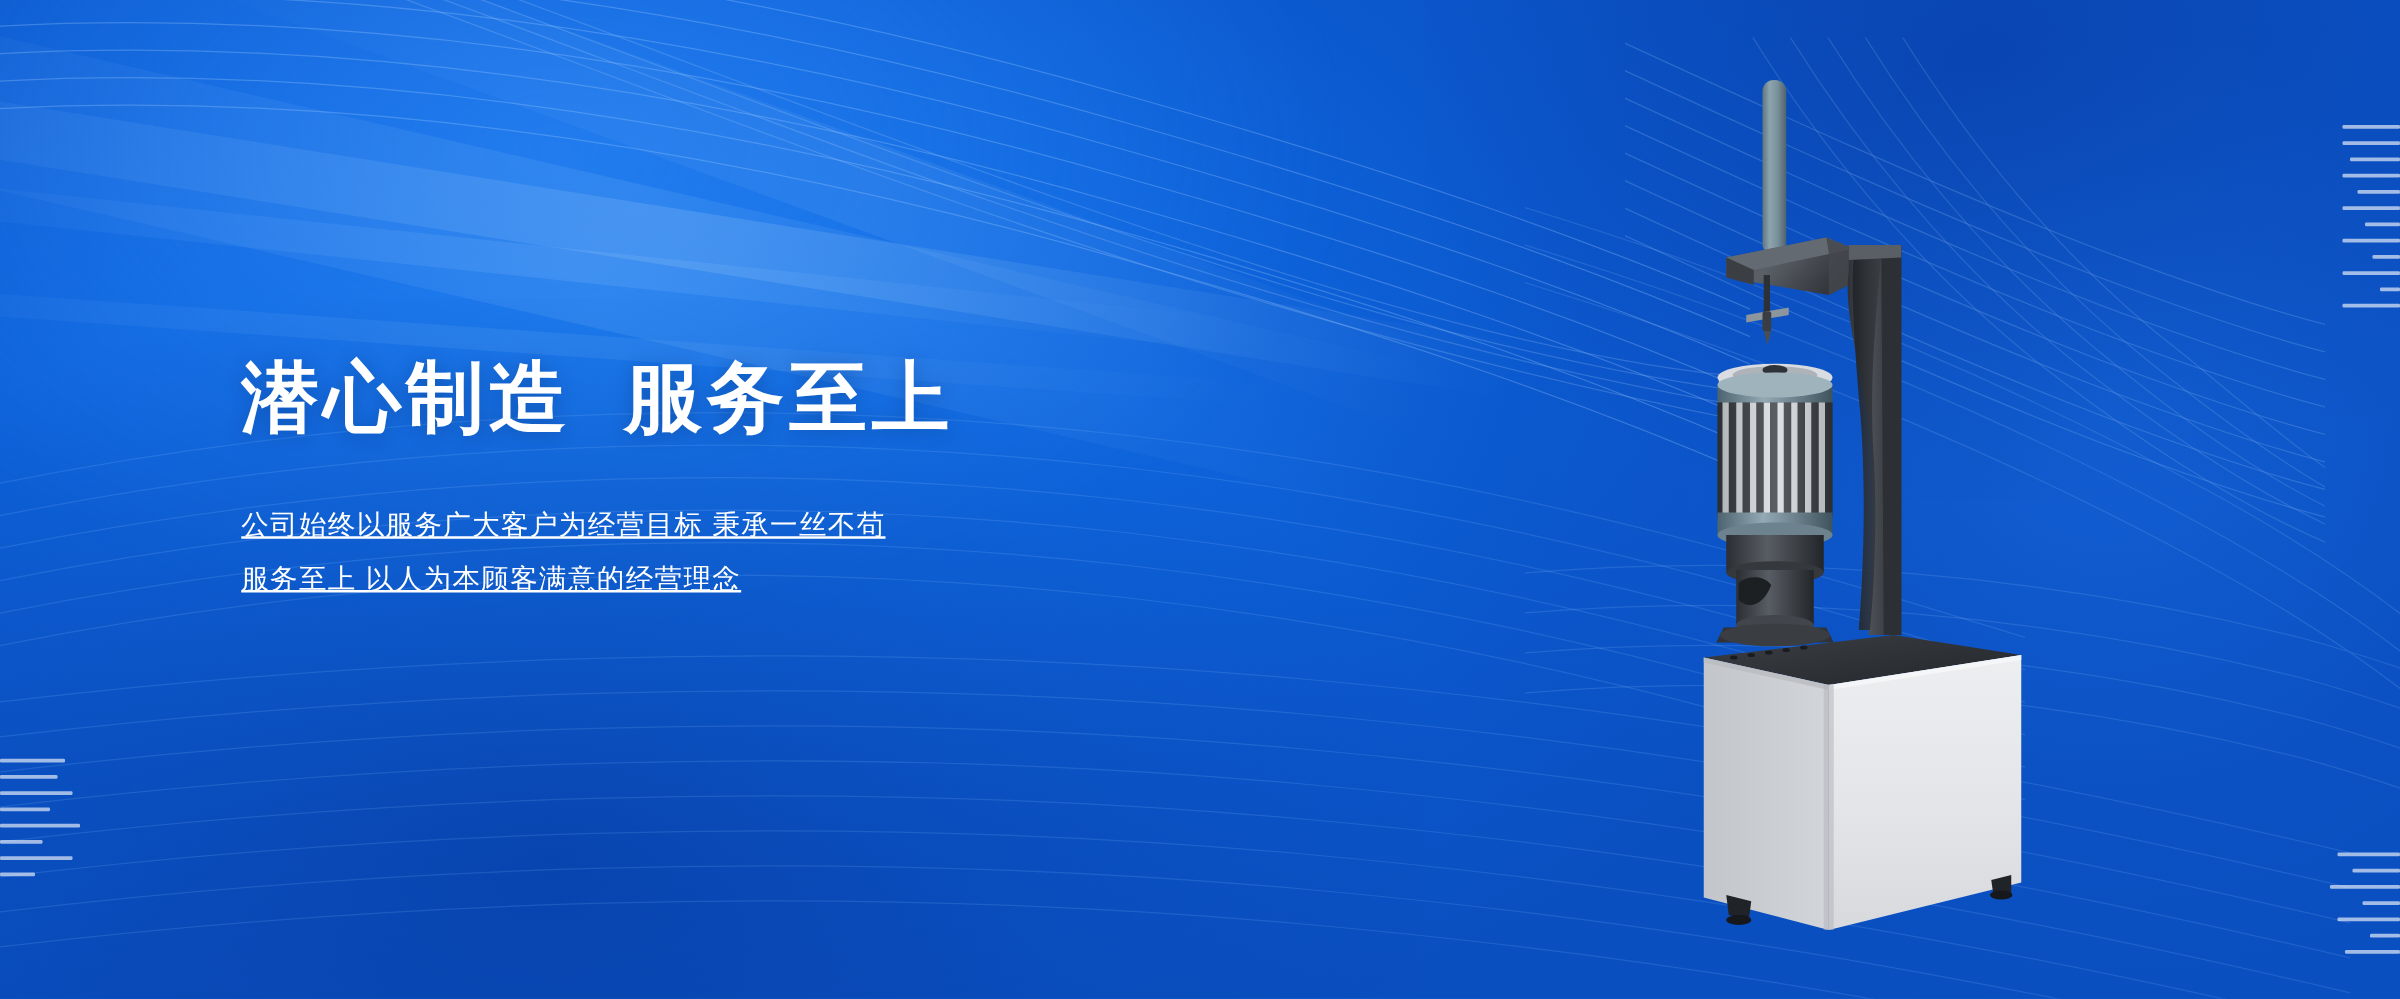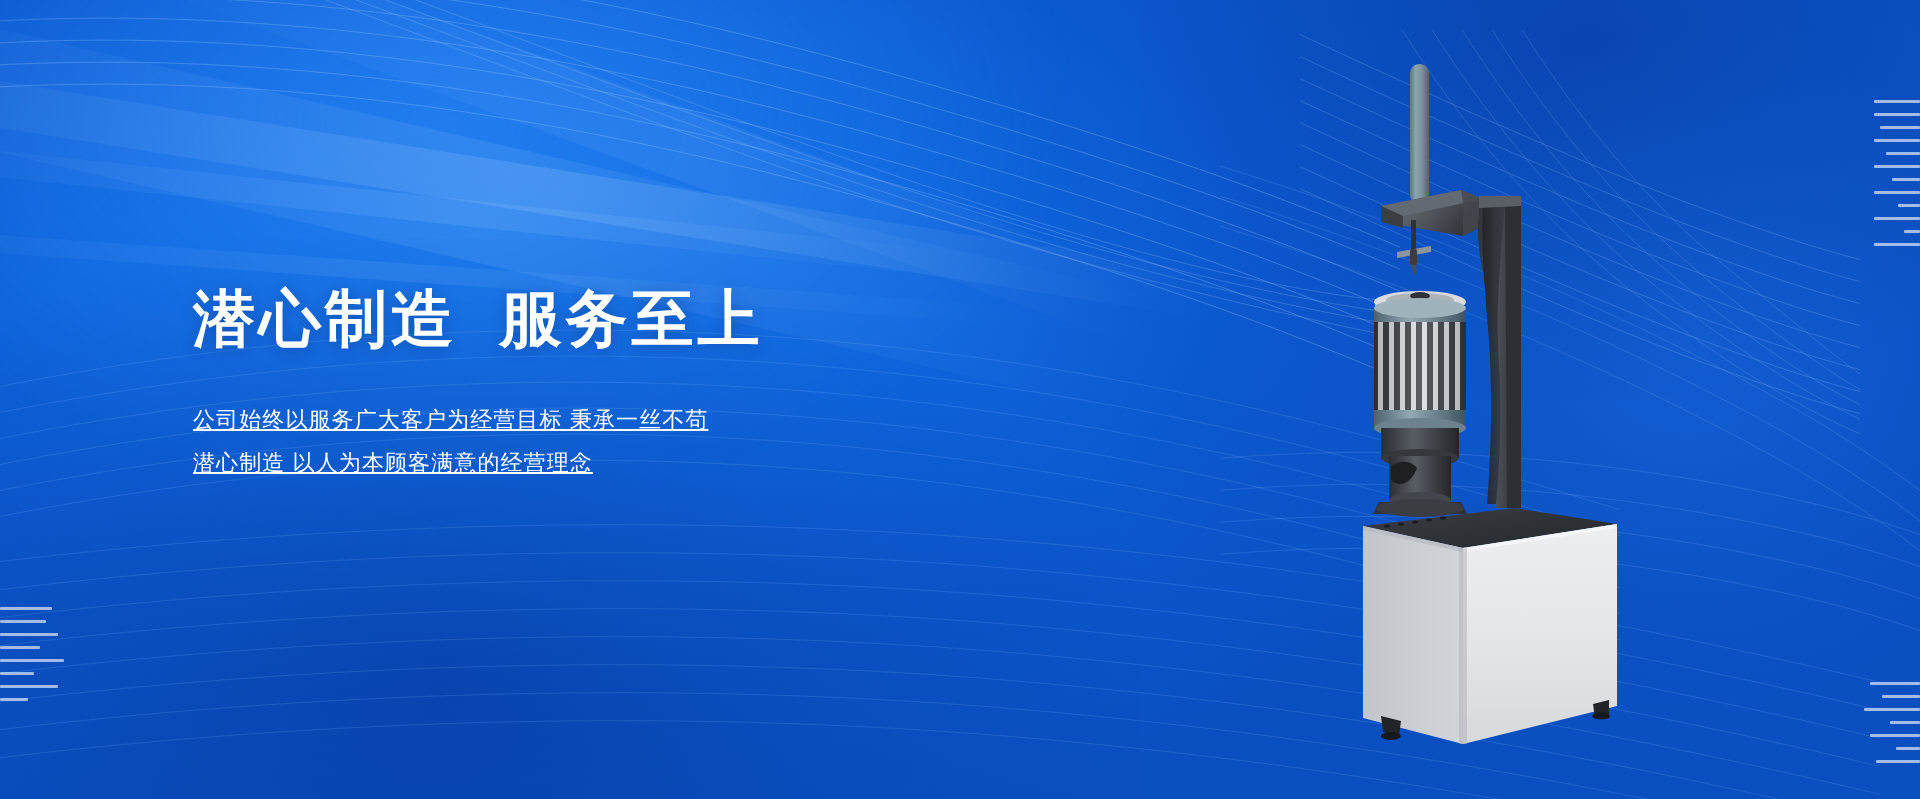--- a/index.html
+++ b/index.html
@@ -263,21 +263,21 @@
     <span class="tick" style="width:30px"></span>
     <span class="tick" style="width:50px"></span>
     <span class="tick" style="width:24px"></span>
     <span class="tick" style="width:44px"></span>
   </div>
 
   <div class="copy">
     <h1 class="headline">潜心制造  服务至上</h1>
     <div class="subcopy">
       <div>公司始终以服务广大客户为经营目标 秉承一丝不苟</div>
-      <div>潜心制造 以人为本顾客满意的经营理念</div>
+      <div>服务至上 以人为本顾客满意的经营理念</div>
     </div>
   </div>
 
   <div class="machine">
     <svg viewBox="0 0 270 700" xmlns="http://www.w3.org/2000/svg">
       <defs>
         <linearGradient id="shaftG" x1="0" y1="0" x2="1" y2="0">
           <stop offset="0%" stop-color="#5f757f"></stop>
           <stop offset="30%" stop-color="#8ba4ae"></stop>
           <stop offset="62%" stop-color="#7b929c"></stop>

